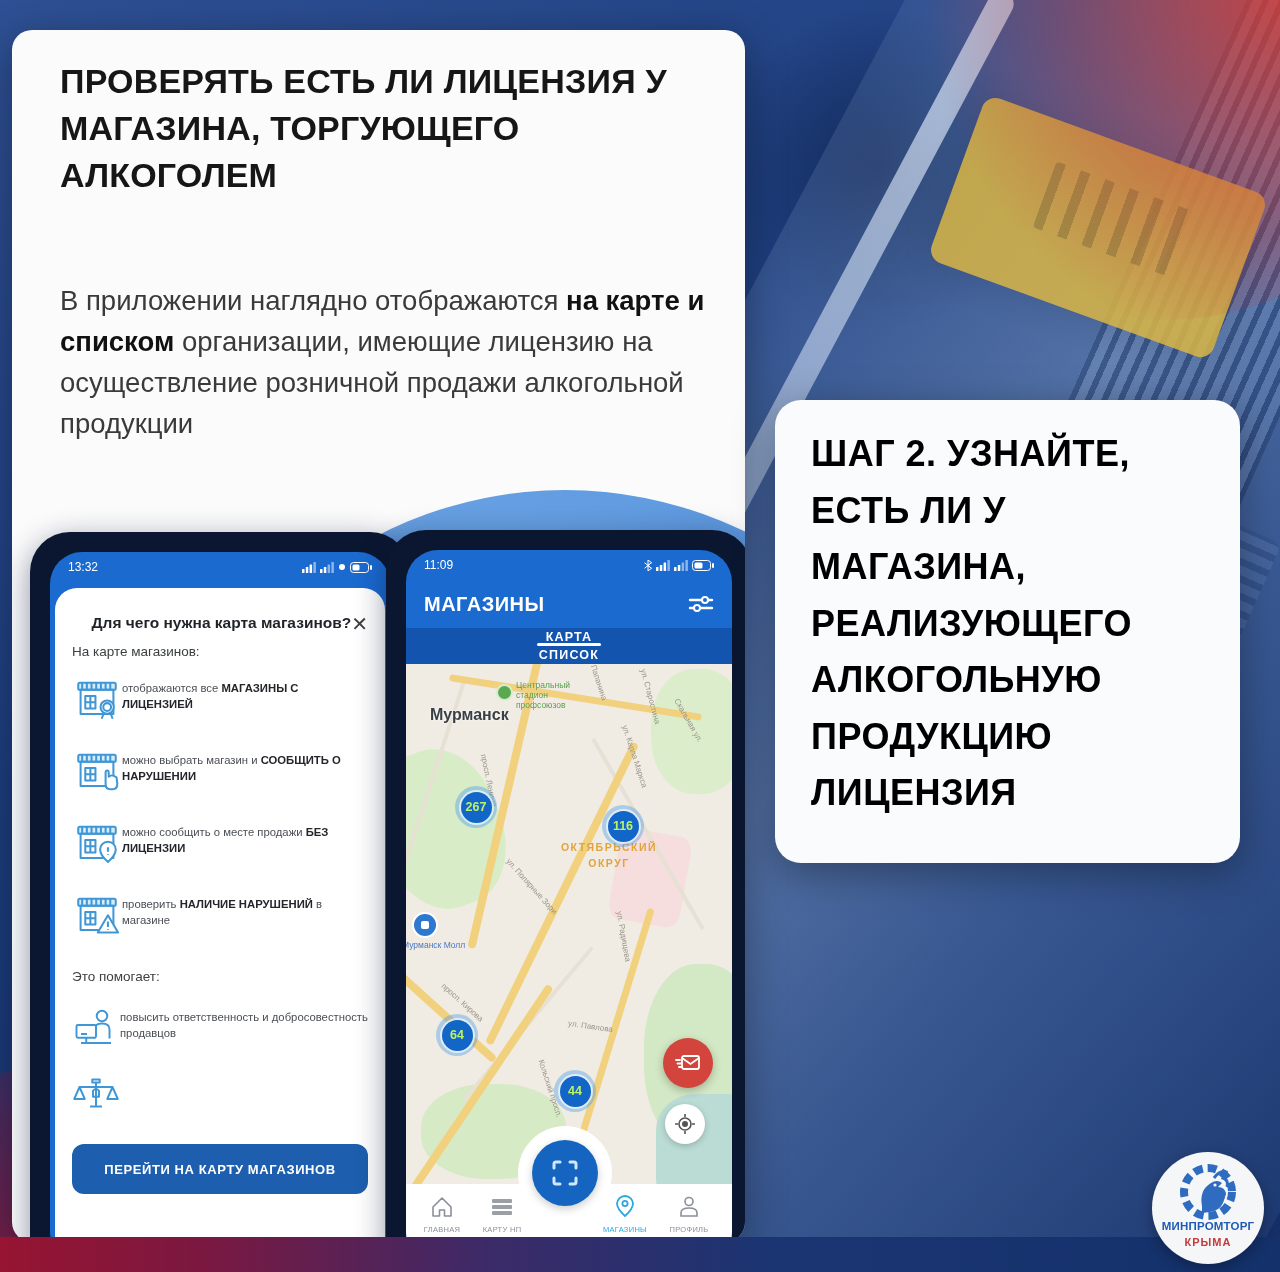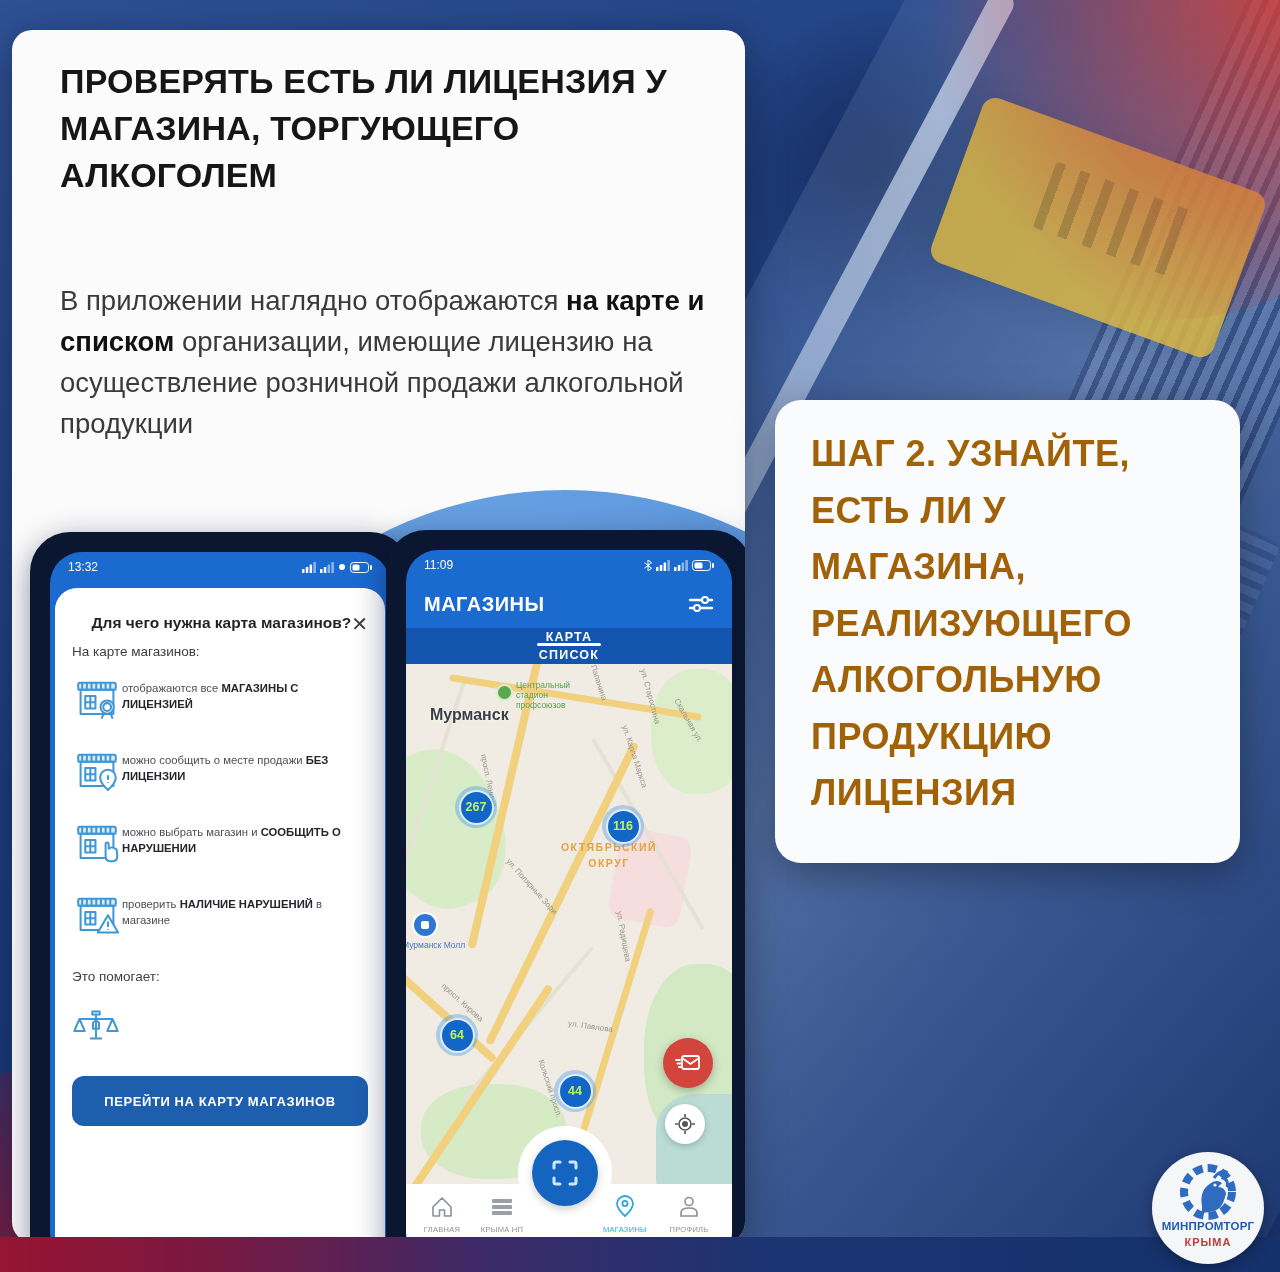--- a/index.html
+++ b/index.html
@@ -93,21 +93,21 @@
   .nav-fab{position:absolute;left:126px;bottom:58px;width:66px;height:66px;border-radius:50%;background:#1565c0;
            display:grid;place-items:center;box-shadow:0 3px 8px rgba(0,0,0,.2);}
   .nav-item{position:absolute;bottom:18px;width:64px;text-align:center;color:#8a8f98;}
   .nav-item .lab{font-size:7.5px;margin-top:3px;letter-spacing:.3px;}
   .nav-item.active{color:#2aa7df;}
   .p2-bottomgrey{position:absolute;left:0;right:0;bottom:0;height:12px;background:#e4e7ec;}
   
   .card-step{left:775px;top:400px;width:465px;height:463px;background:#fafbfd;border-radius:26px;
              box-shadow:0 10px 40px rgba(0,0,0,.35);}
   .step-text{position:absolute;left:36px;top:26px;width:400px;font-size:36px;line-height:1.57;font-weight:bold;
-             color:#a16207;letter-spacing:.5px;}
+             color:#000000;letter-spacing:.5px;}
   
   .band{left:0;top:1237px;width:1280px;height:35px;z-index:5;
         background:linear-gradient(90deg,#971432 0%,#7a1840 16%,#3c2a68 38%,#1b3572 60%,#14316b 100%);}
   .logo{left:1152px;top:1152px;width:112px;height:112px;border-radius:50%;background:#f4f6f8;z-index:6;
         box-shadow:0 4px 14px rgba(0,0,0,.3);text-align:center;}
   .logo-l1{position:absolute;left:0;right:0;top:68px;font-size:11.5px;font-weight:bold;color:#1f5bb5;letter-spacing:.2px;}
   .logo-l2{position:absolute;left:0;right:0;top:84px;font-size:11px;font-weight:bold;color:#c43a3a;letter-spacing:1px;}
 </style>
 </head>
 <body>
@@ -184,58 +184,70 @@
           </div>
 
           <div class="item mi">
             <svg width="50" height="50" viewBox="0 0 64 64">
                 <g fill="none" stroke="#3f97d6" stroke-width="2.6" stroke-linejoin="round">
                   <rect x="8" y="10" width="48" height="9" rx="2" fill="#d7ecf8"></rect>
                   <path d="M13 10v9M19 10v9M25 10v9M31 10v9M37 10v9M43 10v9M49 10v9"></path>
                   <rect x="11" y="19" width="42" height="31"></rect>
                   <rect x="17" y="27" width="13" height="16"></rect>
                   <path d="M17 35h13M23.5 27v16"></path>
-                  <path d="M46 29c-6 0-10 5-10 10 0 7 10 16 10 16s10-9 10-16c0-5-4-10-10-10z" fill="#fff"></path>
-                  <path d="M46 36v6M46 45v1"></path>
-                </g>
-              </svg>
-            <div class="item-text"><span>можно сообщить о месте продажи </span><b>БЕЗ ЛИЦЕНЗИИ</b><span></span></div>
+                  <path d="M43 33v14q0 7 6 7h3q6 0 6-7l-1-8q-6-4-8-2l-2 1v-5q0-3-2-3t-2 3z" fill="#fff"></path>
+                </g>
+              </svg>
+            <div class="item-text"><span>можно выбрать магазин и </span><b>СООБЩИТЬ О НАРУШЕНИИ</b><span></span></div>
           </div>
 
           <div class="item mi">
             <svg width="50" height="50" viewBox="0 0 64 64">
                 <g fill="none" stroke="#3f97d6" stroke-width="2.6" stroke-linejoin="round">
                   <rect x="8" y="10" width="48" height="9" rx="2" fill="#d7ecf8"></rect>
                   <path d="M13 10v9M19 10v9M25 10v9M31 10v9M37 10v9M43 10v9M49 10v9"></path>
                   <rect x="11" y="19" width="42" height="31"></rect>
                   <rect x="17" y="27" width="13" height="16"></rect>
                   <path d="M17 35h13M23.5 27v16"></path>
-                  <path d="M43 33v14q0 7 6 7h3q6 0 6-7l-1-8q-6-4-8-2l-2 1v-5q0-3-2-3t-2 3z" fill="#fff"></path>
-                </g>
-              </svg>
-            <div class="item-text"><span>можно выбрать магазин и </span><b>СООБЩИТЬ О НАРУШЕНИИ</b><span></span></div>
+                  <path d="M46 29c-6 0-10 5-10 10 0 7 10 16 10 16s10-9 10-16c0-5-4-10-10-10z" fill="#fff"></path>
+                  <path d="M46 36v6M46 45v1"></path>
+                </g>
+              </svg>
+            <div class="item-text"><span>можно сообщить о месте продажи </span><b>БЕЗ ЛИЦЕНЗИИ</b><span></span></div>
           </div>
 
           <div class="item mi">
             <svg width="50" height="50" viewBox="0 0 64 64">
                 <g fill="none" stroke="#3f97d6" stroke-width="2.6" stroke-linejoin="round">
                   <rect x="8" y="10" width="48" height="9" rx="2" fill="#d7ecf8"></rect>
                   <path d="M13 10v9M19 10v9M25 10v9M31 10v9M37 10v9M43 10v9M49 10v9"></path>
                   <rect x="11" y="19" width="42" height="31"></rect>
                   <rect x="17" y="27" width="13" height="16"></rect>
                   <path d="M17 35h13M23.5 27v16"></path>
                   <path d="M46 31l13 22H33z" fill="#fff"></path>
                   <path d="M46 39v7M46 49v1"></path>
                 </g>
               </svg>
             <div class="item-text"><span>проверить </span><b>НАЛИЧИЕ НАРУШЕНИЙ</b><span> в магазине</span></div>
           </div>
 
           <div class="sec-label sec-label2">Это помогает:</div>
 
+          <div class="item hi">
+            <svg width="48" height="48" viewBox="0 0 64 64">
+                <g fill="none" stroke="#3f97d6" stroke-width="2.6" stroke-linejoin="round">
+                  <circle cx="40" cy="16" r="7"></circle>
+                  <path d="M30 46V34q0-8 10-8t10 8v12"></path>
+                  <rect x="6" y="28" width="26" height="17" rx="2" fill="#fff"></rect>
+                  <path d="M12 52h40M19 45v7"></path>
+                  <path d="M12 40h8"></path>
+                </g>
+              </svg>
+            <div class="item-text">повысить ответственность и добросовестность продавцов</div>
+          </div>
 
           <div class="item hi">
             <svg width="48" height="48" viewBox="0 0 64 64">
                 <g fill="none" stroke="#3f97d6" stroke-width="2.6" stroke-linejoin="round">
                   <path d="M32 14v32M10 20h44"></path>
                   <path d="M10 20L3 36h14zM54 20l-7 16h14z"></path>
                   <path d="M24 46h16M27 10h10v4H27z"></path>
                   <path d="M28 25q4-5 8 0v8h-8z"></path>
                 </g>
               </svg>
@@ -373,21 +385,21 @@
             <div class="lab">ГЛАВНАЯ</div>
           </div>
           <div class="nav-item" style="left:64px;">
             <svg width="24" height="22" viewBox="0 0 24 22">
                 <g fill="#9aa0a6">
                   <rect x="2" y="3" width="20" height="4" rx="1"></rect>
                   <rect x="2" y="9" width="20" height="4" rx="1"></rect>
                   <rect x="2" y="15" width="20" height="4" rx="1"></rect>
                 </g>
               </svg>
-            <div class="lab">КРЫМА НП</div>
+            <div class="lab">КАРТУ НП</div>
           </div>
           <div class="nav-item active" style="left:187px;">
             <svg width="22" height="24" viewBox="0 0 22 24">
                 <path d="M11 2C6.5 2 3 5.6 3 9.6 3 15 11 22 11 22s8-7 8-12.4C19 5.6 15.5 2 11 2z" fill="none" stroke="#2aa7df" stroke-width="1.8"></path>
                 <circle cx="11" cy="9.5" r="2.6" fill="none" stroke="#2aa7df" stroke-width="1.8"></circle>
               </svg>
             <div class="lab">МАГАЗИНЫ</div>
           </div>
           <div class="nav-item" style="left:251px;">
             <svg width="22" height="23" viewBox="0 0 22 23">

